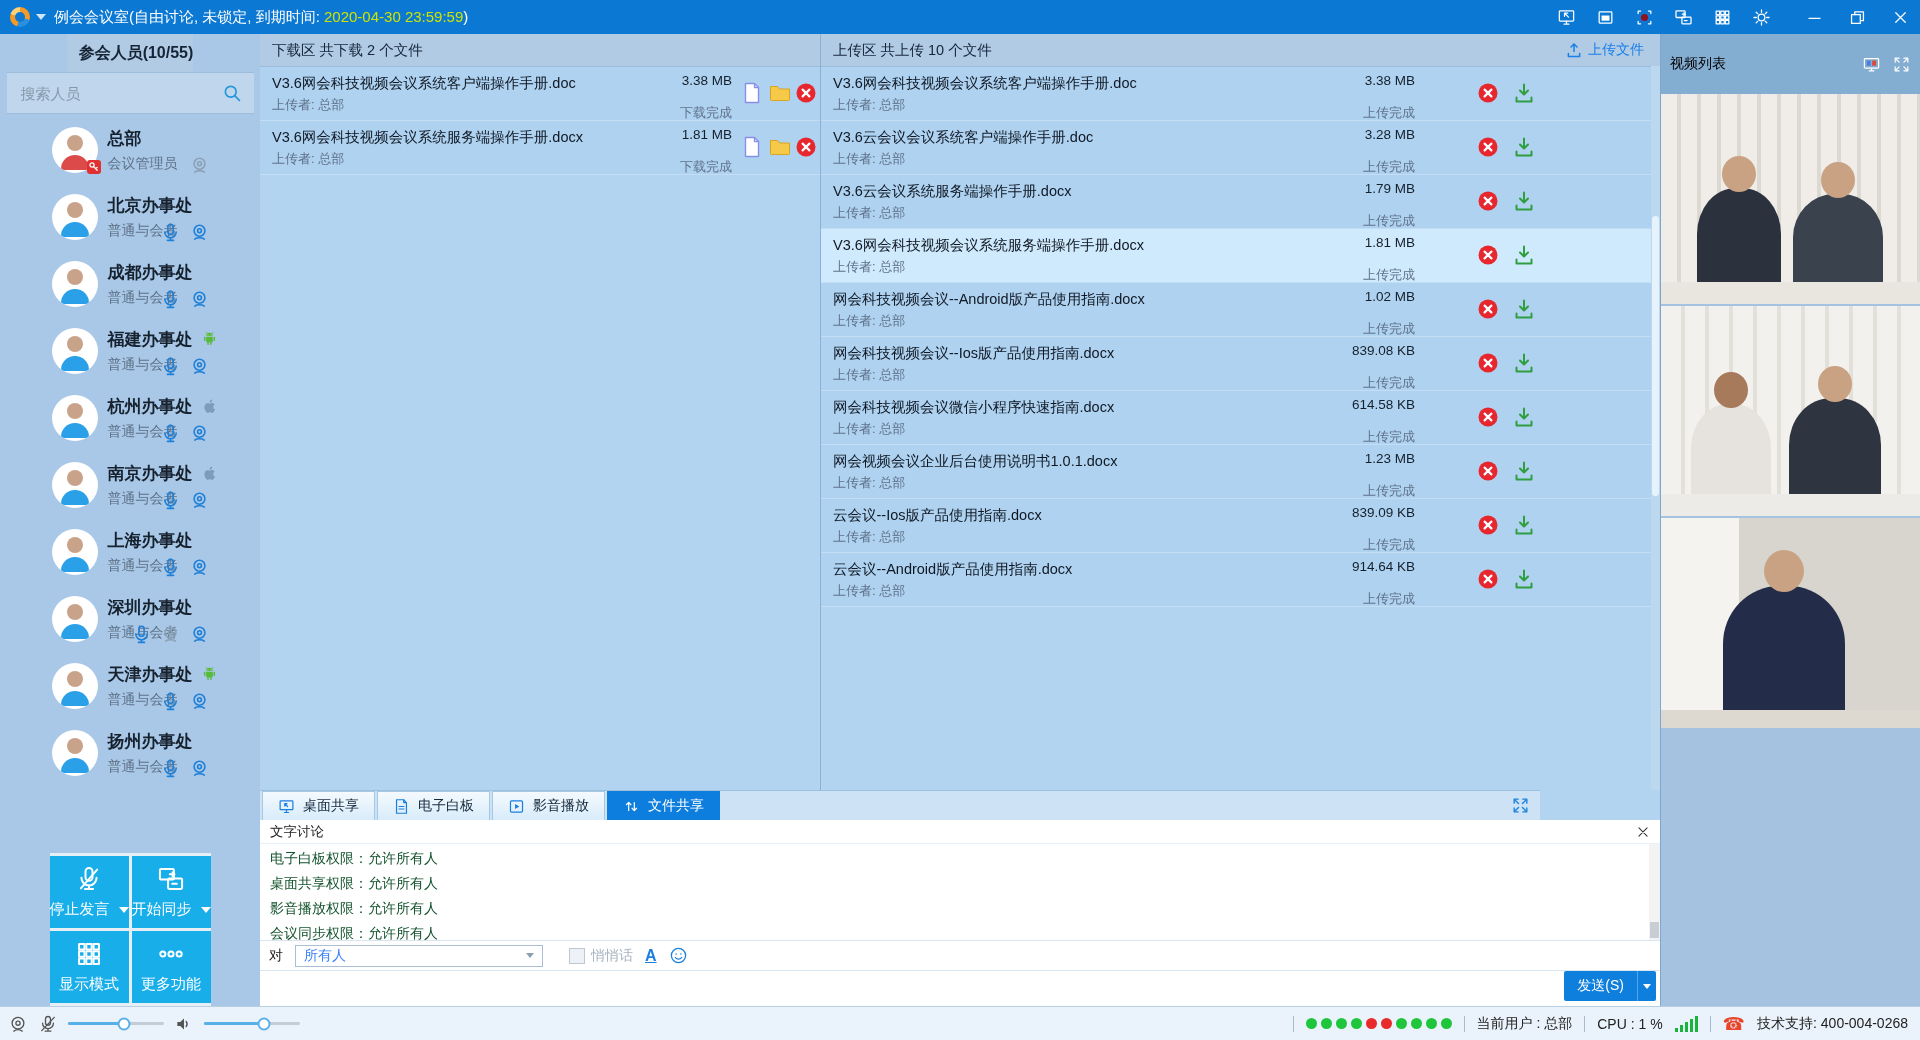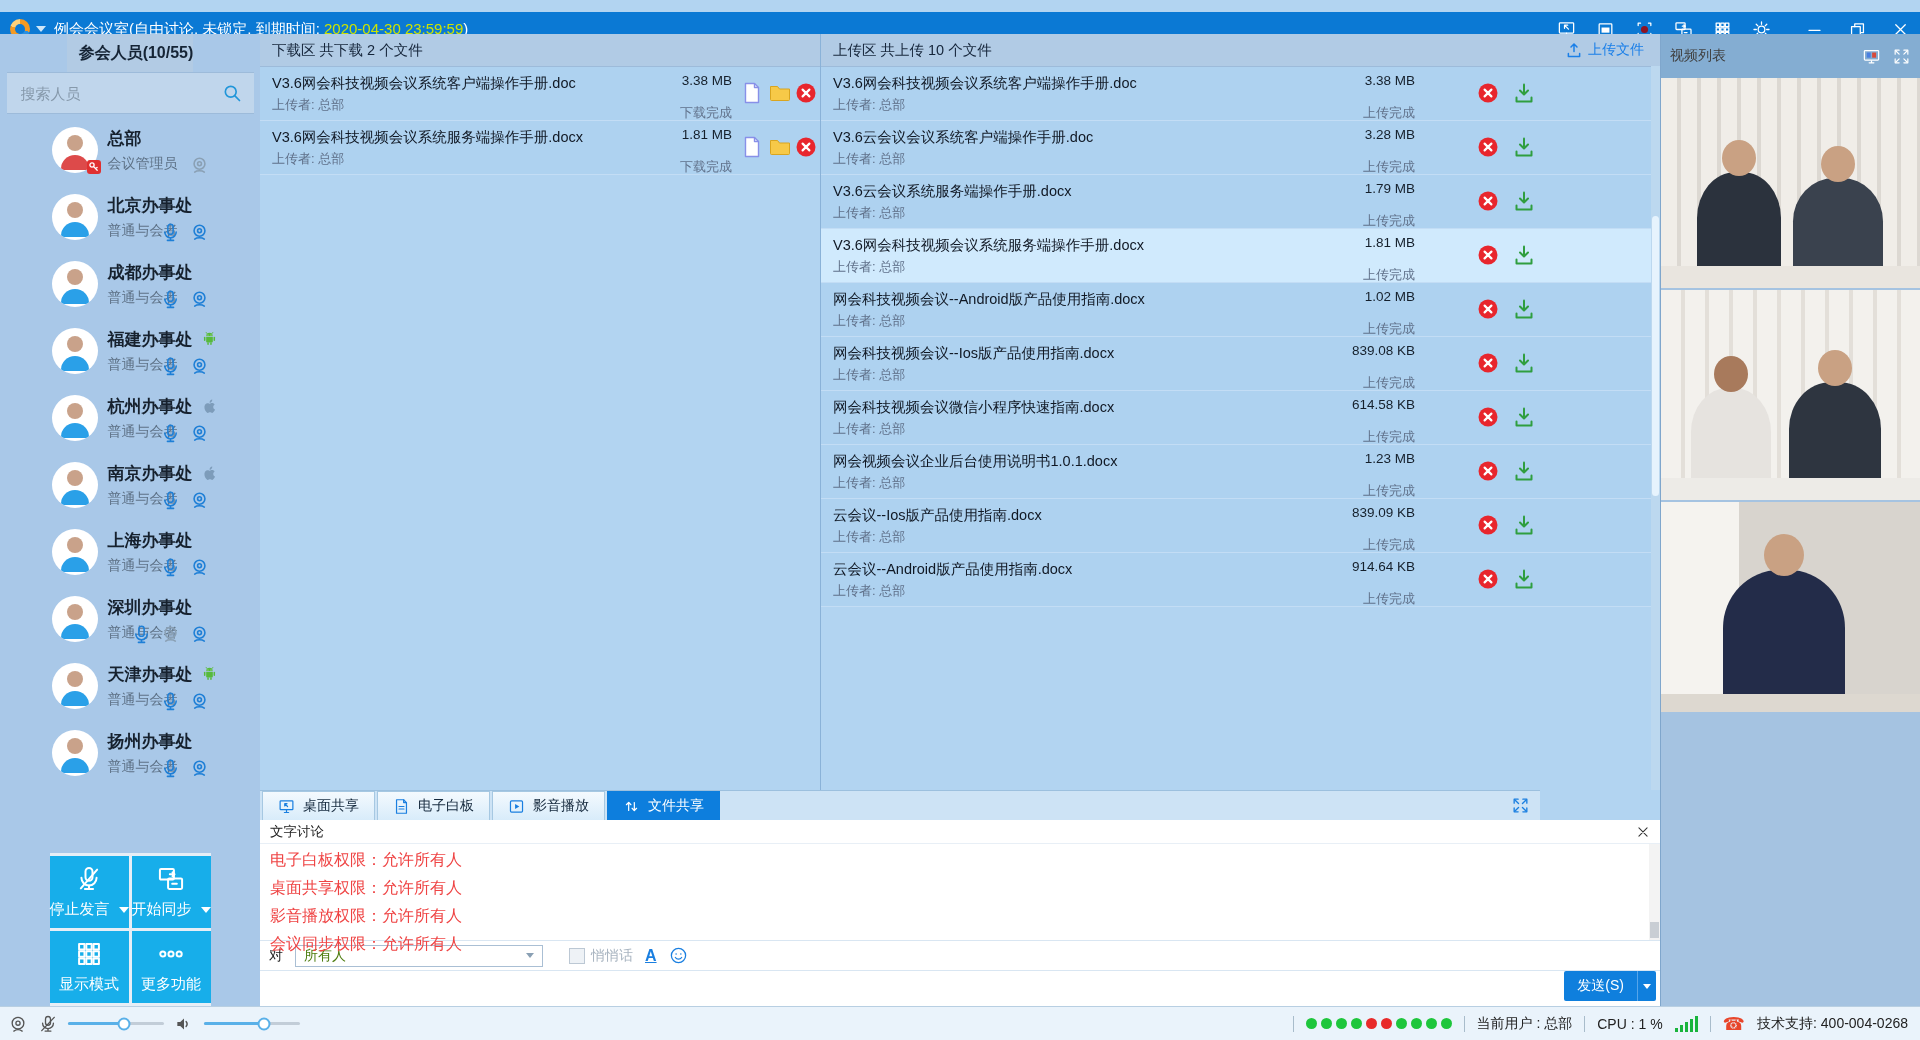--- a/index.html
+++ b/index.html
@@ -2,21 +2,21 @@
 <html><head>
 <meta charset="utf-8">
 <style>
   html,body{margin:0;padding:0;background:#333;}
   .app{position:relative;width:1920px;height:1040px;overflow:hidden;
        font-family:"Liberation Sans","DejaVu Sans",sans-serif;background:#b2d4f1;}
   svg{display:block;}
 
   
   .titlebar{position:absolute;left:0;top:0;width:1920px;height:34px;background:#0b79d4;
-            display:flex;align-items:center;color:#fff;padding:0 10px;box-sizing:border-box;margin-top:12px;}
+            display:flex;align-items:center;color:#fff;padding:0 10px;box-sizing:border-box;}
   .logo{width:20px;height:20px;border-radius:50%;
         background:conic-gradient(#f59a23 0 30%,#2b90e0 30% 55%,#f59a23 55% 80%,#ffd27a 80% 100%);
         position:relative;flex:0 0 auto;}
   .logo::after{content:"";position:absolute;left:5px;top:5px;width:10px;height:10px;border-radius:50%;background:#0b79d4;}
   .tb-chev{width:0;height:0;border-left:5px solid transparent;border-right:5px solid transparent;
            border-top:6px solid #cfe6f8;margin:0 8px 0 6px;}
   .tb-title{font-size:15px;white-space:nowrap;}
   .tb-date{color:#cde400;}
   .tb-icons{margin-left:auto;display:flex;align-items:center;gap:20px;}
   .tb-ic{width:19px;height:19px;color:#fff;cursor:pointer;}
@@ -108,47 +108,47 @@
   .tabs-expand svg{width:100%;height:100%;stroke:currentColor;fill:none;stroke-width:1.7;stroke-linecap:round;stroke-linejoin:round;}
 
   
   .chat{position:absolute;left:260px;top:820px;width:1400px;height:186px;background:#fff;
         display:flex;flex-direction:column;box-sizing:border-box;}
   .chat-header{height:23px;display:flex;align-items:center;padding:0 10px;font-size:13.5px;color:#222;
                border-bottom:1px solid #e8eff6;}
   .chat-close{margin-left:auto;width:14px;height:14px;color:#333;cursor:pointer;}
   .chat-close svg{width:100%;height:100%;stroke:currentColor;stroke-width:1.8;stroke-linecap:round;}
   .chat-msgs{position:relative;height:96px;padding-top:2px;box-sizing:border-box;}
-  .msg{font-size:16px;color:#ef4444;padding:3.5px 10px;}
+  .msg{font-size:14px;color:#14532d;padding:3.5px 10px;}
   .c-scroll{position:absolute;right:0;top:0;bottom:0;width:11px;background:#f3f3f3;}
   .c-thumb{position:absolute;bottom:2px;left:1px;width:9px;height:16px;background:#c9ced4;cursor:pointer;}
   .chat-tools{height:29px;display:flex;align-items:center;gap:12px;padding:0 9px;
               border-top:1px solid #d9e6f2;border-bottom:1px solid #d9e6f2;}
   .to-label{font-size:14px;color:#222;}
   .to-select{width:248px;height:22px;border:1px solid #aabfd4;background:#fff;display:flex;
-             align-items:center;padding:0 8px;font-size:14px;color:#4d7c0f;box-sizing:border-box;cursor:pointer;}
+             align-items:center;padding:0 8px;font-size:14px;color:#3b82f6;box-sizing:border-box;cursor:pointer;}
   .sel-chev{margin-left:auto;width:0;height:0;border-left:4.5px solid transparent;border-right:4.5px solid transparent;border-top:5px solid #8aa0b4;}
   .whisper{display:flex;align-items:center;gap:6px;color:#a8b4c0;font-size:14px;margin-left:14px;}
   .wcheck{width:14px;height:14px;border:1px solid #bcc8d4;background:#eef2f6;cursor:pointer;}
   .font-a{color:#1a7fe0;font-size:16px;font-weight:700;text-decoration:underline;cursor:pointer;}
   .emoji{width:19px;height:19px;color:#1a7fe0;cursor:pointer;}
   .emoji svg{width:100%;height:100%;stroke:currentColor;fill:none;stroke-width:1.6;stroke-linecap:round;}
   .chat-input{flex:1;position:relative;background:#fff;}
   .send-btn{position:absolute;right:4px;bottom:5px;height:30px;display:flex;cursor:pointer;}
   .send-main{background:#0f7fdd;color:#fff;font-size:14px;display:flex;align-items:center;
              padding:0 13px;border-radius:2px 0 0 2px;}
   .send-caret{background:#0f7fdd;width:18px;border-left:1px solid #56a5ea;display:flex;align-items:center;
               justify-content:center;border-radius:0 2px 2px 0;}
   .send-caret i{width:0;height:0;border-left:4.5px solid transparent;border-right:4.5px solid transparent;border-top:5px solid #fff;}
 
   
   .videopanel{position:absolute;left:1660px;top:34px;width:260px;height:972px;background:#a5c3e1;
               border-left:1px solid #7fa6cc;box-sizing:border-box;}
-  .vp-header{height:28px;background:#84add2;display:flex;align-items:center;padding:8px 9px;
-             font-size:14px;color:#404040;}
+  .vp-header{height:28px;background:#84add2;display:flex;align-items:center;padding:16px 9px;
+             font-size:14px;color:#000000;}
   .vp-icons{margin-left:auto;display:flex;gap:11px;align-items:center;}
   .vp-ic{width:19px;height:19px;color:#fff;cursor:pointer;}
   .vp-ic svg{width:100%;height:100%;stroke:currentColor;fill:none;stroke-width:1.5;stroke-linecap:round;stroke-linejoin:round;}
   .vt{position:relative;height:210px;margin-bottom:2px;overflow:hidden;cursor:pointer;}
   .vt .fig{position:absolute;bottom:16px;border-radius:46% 46% 0 0;}
   .vt .fig::before{content:"";position:absolute;top:-32px;left:50%;transform:translateX(-50%);
                    width:34px;height:36px;border-radius:50%;background:#c9a183;}
   .vt .desk{position:absolute;left:0;right:0;bottom:0;height:22px;}
   .vt1{background:repeating-linear-gradient(90deg,#f0ede8 0 16px,#dcd8d2 16px 20px);}
   .vt1 .f1{left:36px;width:84px;height:100px;background:#2b323d;}

